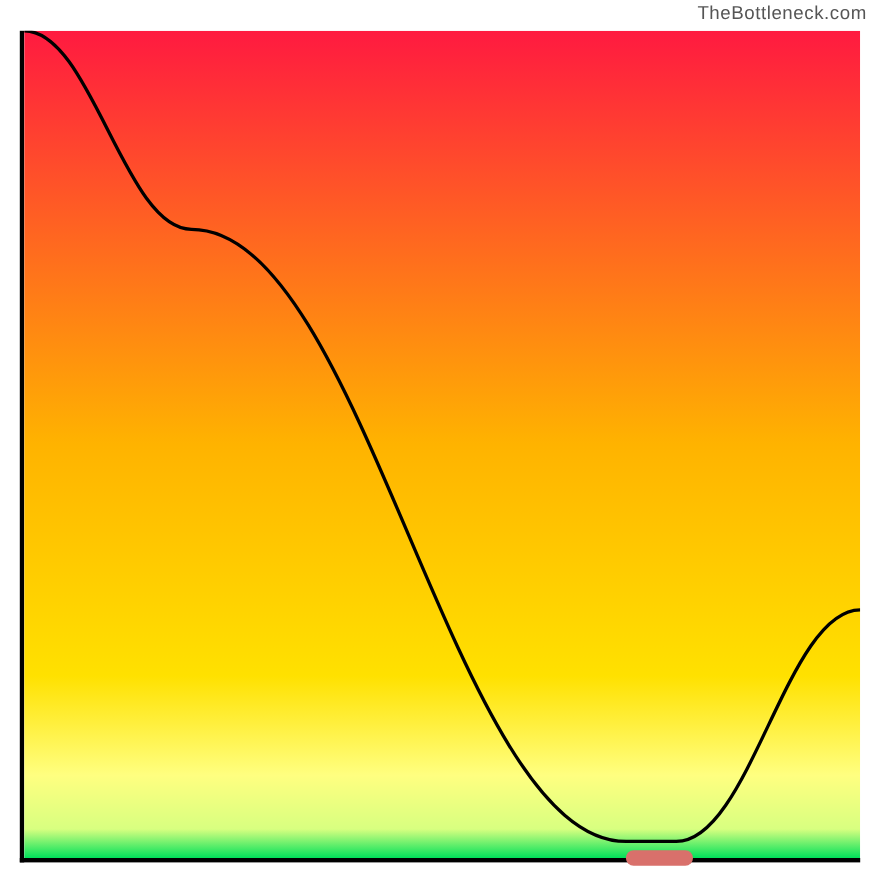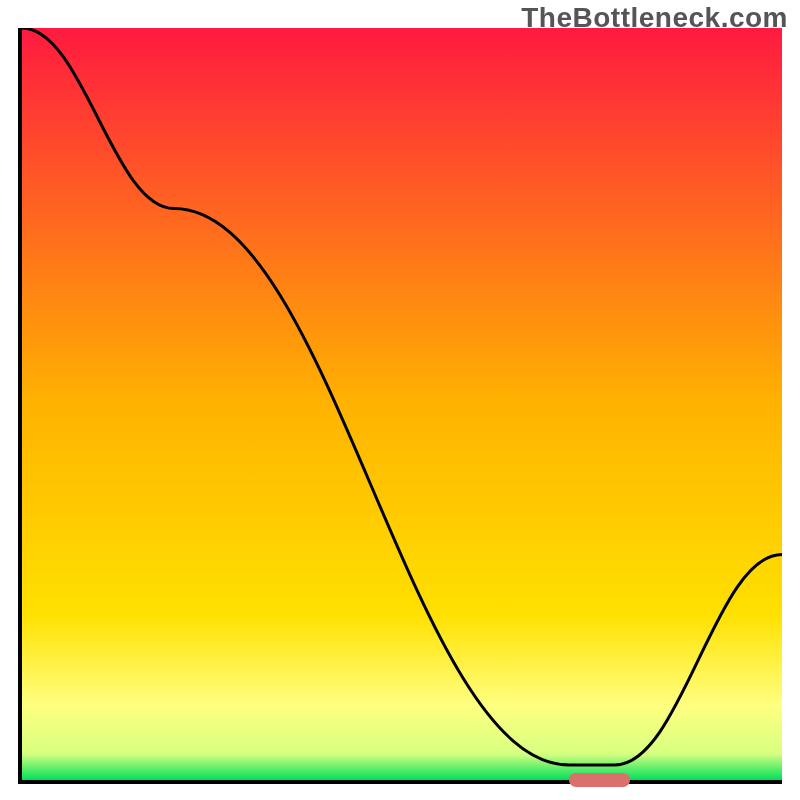--- a/index.html
+++ b/index.html
@@ -13,22 +13,22 @@
   .wrap {
     position: relative;
     width: 800px;
     height: 800px;
   }
   .watermark {
     position: absolute;
     top: 2px;
     right: 12px;
     color: #555;
-    font-size: 28px;
-    font-weight: 700;
+    font-size: 17px;
+    font-weight: 400;
     letter-spacing: 0.5px;
   }
   .plot {
     position: absolute;
     left: 18px;
     top: 28px;
     width: 764px;
     height: 756px;
     border-left: 4px solid #000;
     border-bottom: 4px solid #000;

